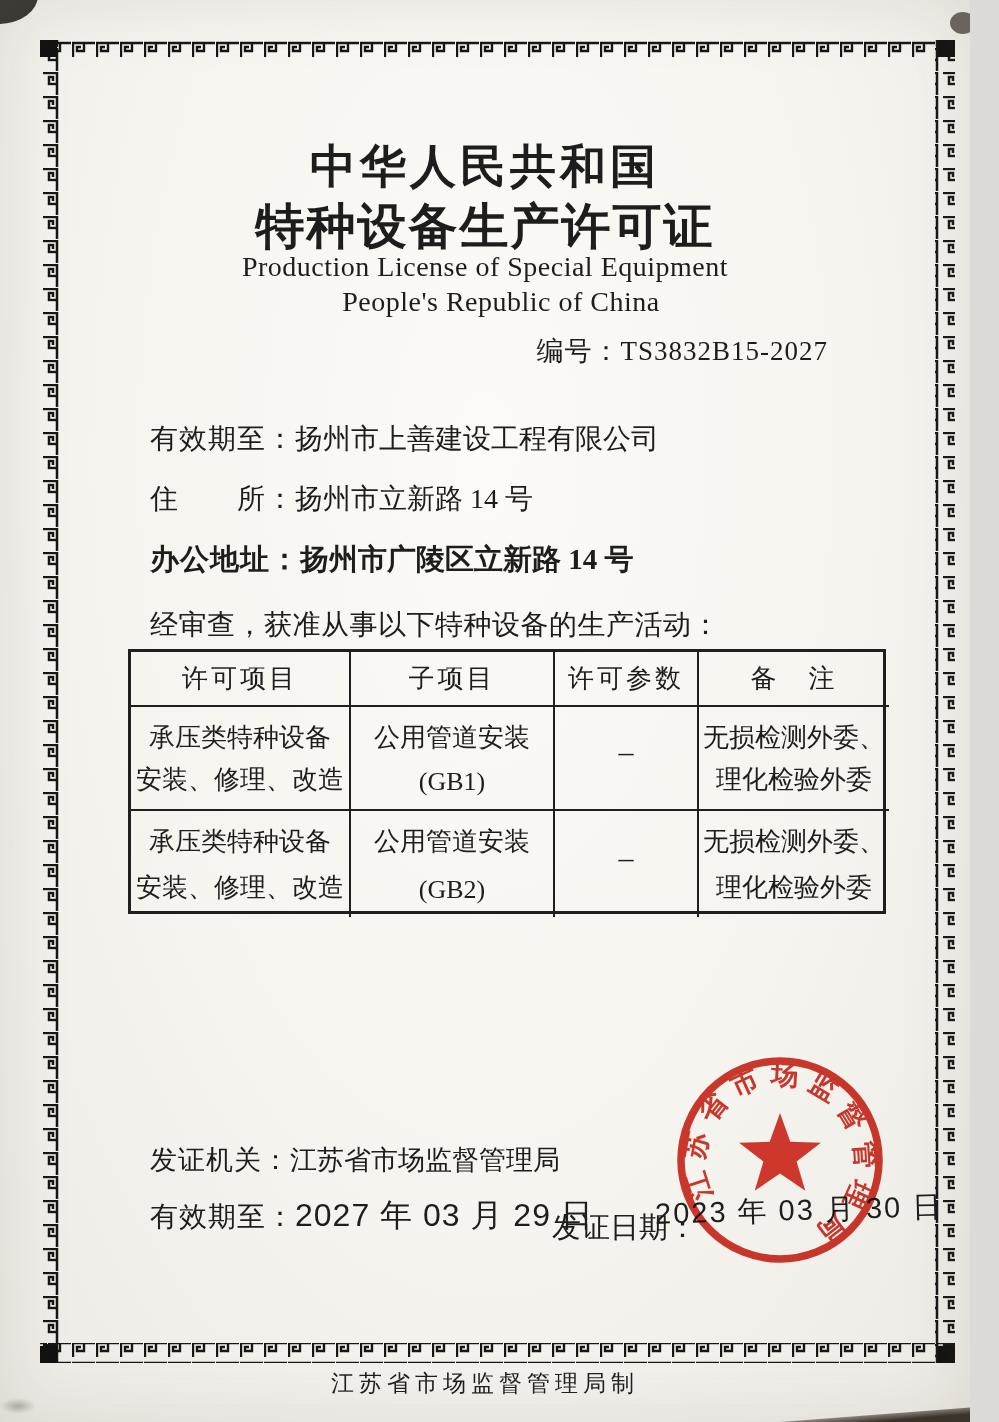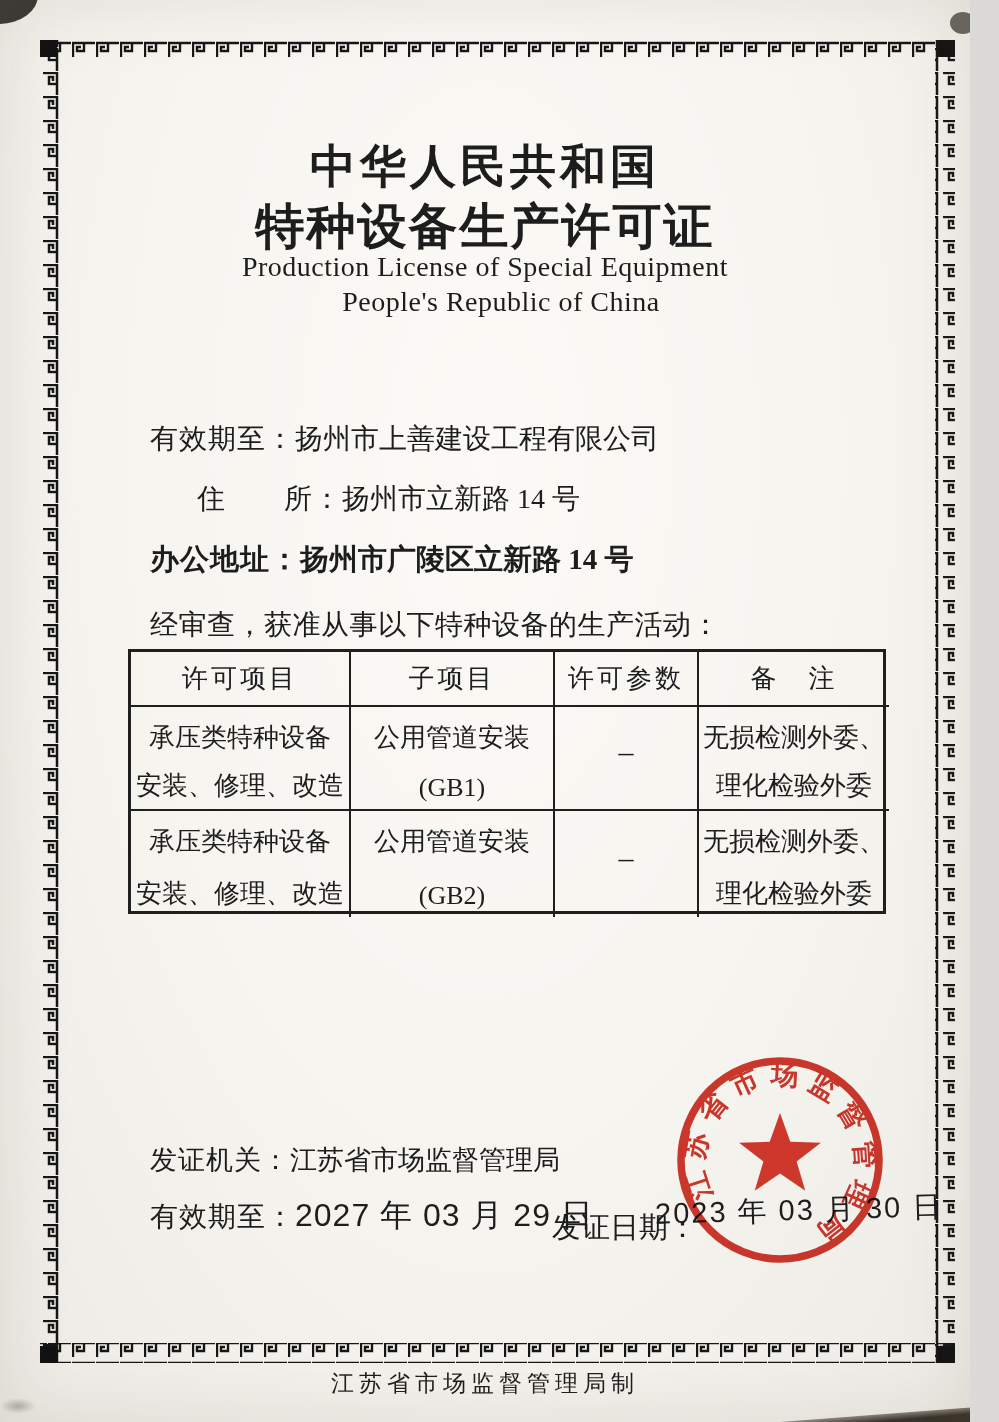--- a/index.html
+++ b/index.html
@@ -19,31 +19,31 @@
   .t-cn1 { top:136px; font-size:46px; font-weight:700; letter-spacing:4px; }
   .t-cn2 { top:194px; font-size:49px; font-weight:700; letter-spacing:2px; }
   .t-en  { font-weight:400; font-size:28px; letter-spacing:.5px; }
   .t-en1 { top:251px; }
   .t-en2 { top:286px;margin-left:32px; }
   .license-no { top:333px; right:142px; font-size:27px; letter-spacing:1px; }
 
   .field { left:150px; font-size:28px; }
   .field .flabel { letter-spacing:1px; }
   .f1 { top:420px; }
-  .f2 { top:480px;margin-left:47px; }
+  .f2 { top:480px; }
   .f3 { top:540px; font-weight:700; font-size:29px; }
 
   .note { left:150px; top:606px; font-size:28px; letter-spacing:.5px; }
 
   .lic-table { left:128px; top:649px; width:758px; height:265px;
     display:grid; grid-template-columns:220px 204px 144px 190px;
     grid-template-rows:55px 104px 106px; border:3px solid #1f1f1f; }
   .cell { border-right:2px solid #1f1f1f; border-bottom:2px solid #1f1f1f;
     font-size:26px; display:flex; flex-direction:column; align-items:center;
-    justify-content:space-between; padding:13px 2px 6px 2px; }
+    justify-content:space-between; padding:13px 2px 12px 2px; }
   .cell.hdr { justify-content:center; letter-spacing:3px; padding:0; }
   .cell.dash { justify-content:center; font-size:30px; padding-bottom:26px; }
   .cell:nth-child(4n) { border-right:none; }
   .cell.lastrow { border-bottom:none; }
 
   .issuer { left:150px; top:1142px; font-size:27px;text-align:center; }
   .valid-label, .issuer .flabel { letter-spacing:1px; }
   .valid { left:150px; top:1194px; font-size:28px; }
   .date-sans { font-family:"Liberation Sans","DejaVu Sans",sans-serif;
     font-size:32px; letter-spacing:1px; }
@@ -88,20 +88,21 @@
     <rect x="938" y="40" width="17" height="17" fill="#111"></rect>
     <rect x="40" y="1346" width="17" height="17" fill="#111"></rect>
     <rect x="938" y="1346" width="17" height="17" fill="#111"></rect>
   </svg>
 
   <div class="abs ctr t-cn1">中华人民共和国</div>
   <div class="abs ctr t-cn2">特种设备生产许可证</div>
   <div class="abs ctr t-en t-en1">Production License of Special Equipment</div>
   <div class="abs ctr t-en t-en2">People's Republic of China</div>
 
+  <div class="abs license-no"><span>编号：</span><span>TS3832B15-2027</span></div>
 
   <div class="abs field f1"><span class="flabel">有效期至：</span><span>扬州市上善建设工程有限公司</span></div>
   <div class="abs field f2"><span class="flabel">住　　所：</span><span>扬州市立新路 14 号</span></div>
   <div class="abs field f3"><span class="flabel">办公地址：</span><span>扬州市广陵区立新路 14 号</span></div>
 
   <div class="abs note">经审查，获准从事以下特种设备的生产活动：</div>
 
   <div class="abs lic-table">
     <div class="cell hdr">许可项目</div>
     <div class="cell hdr">子项目</div>

